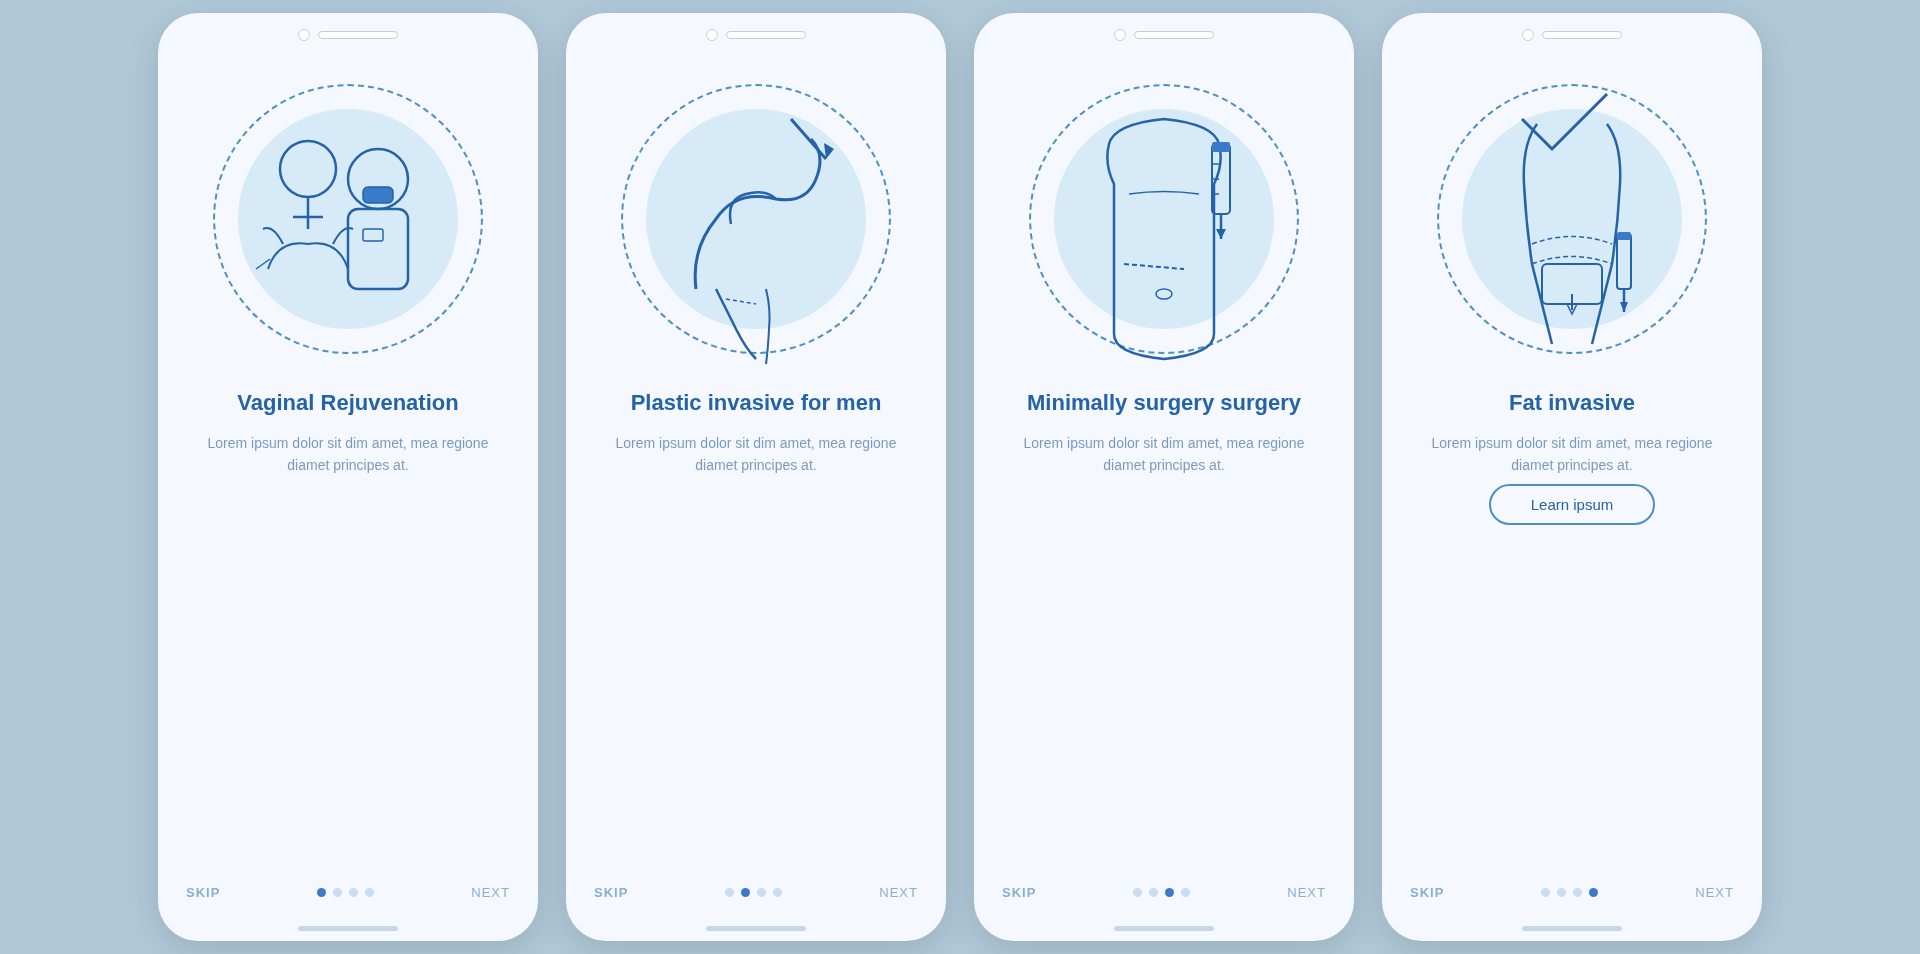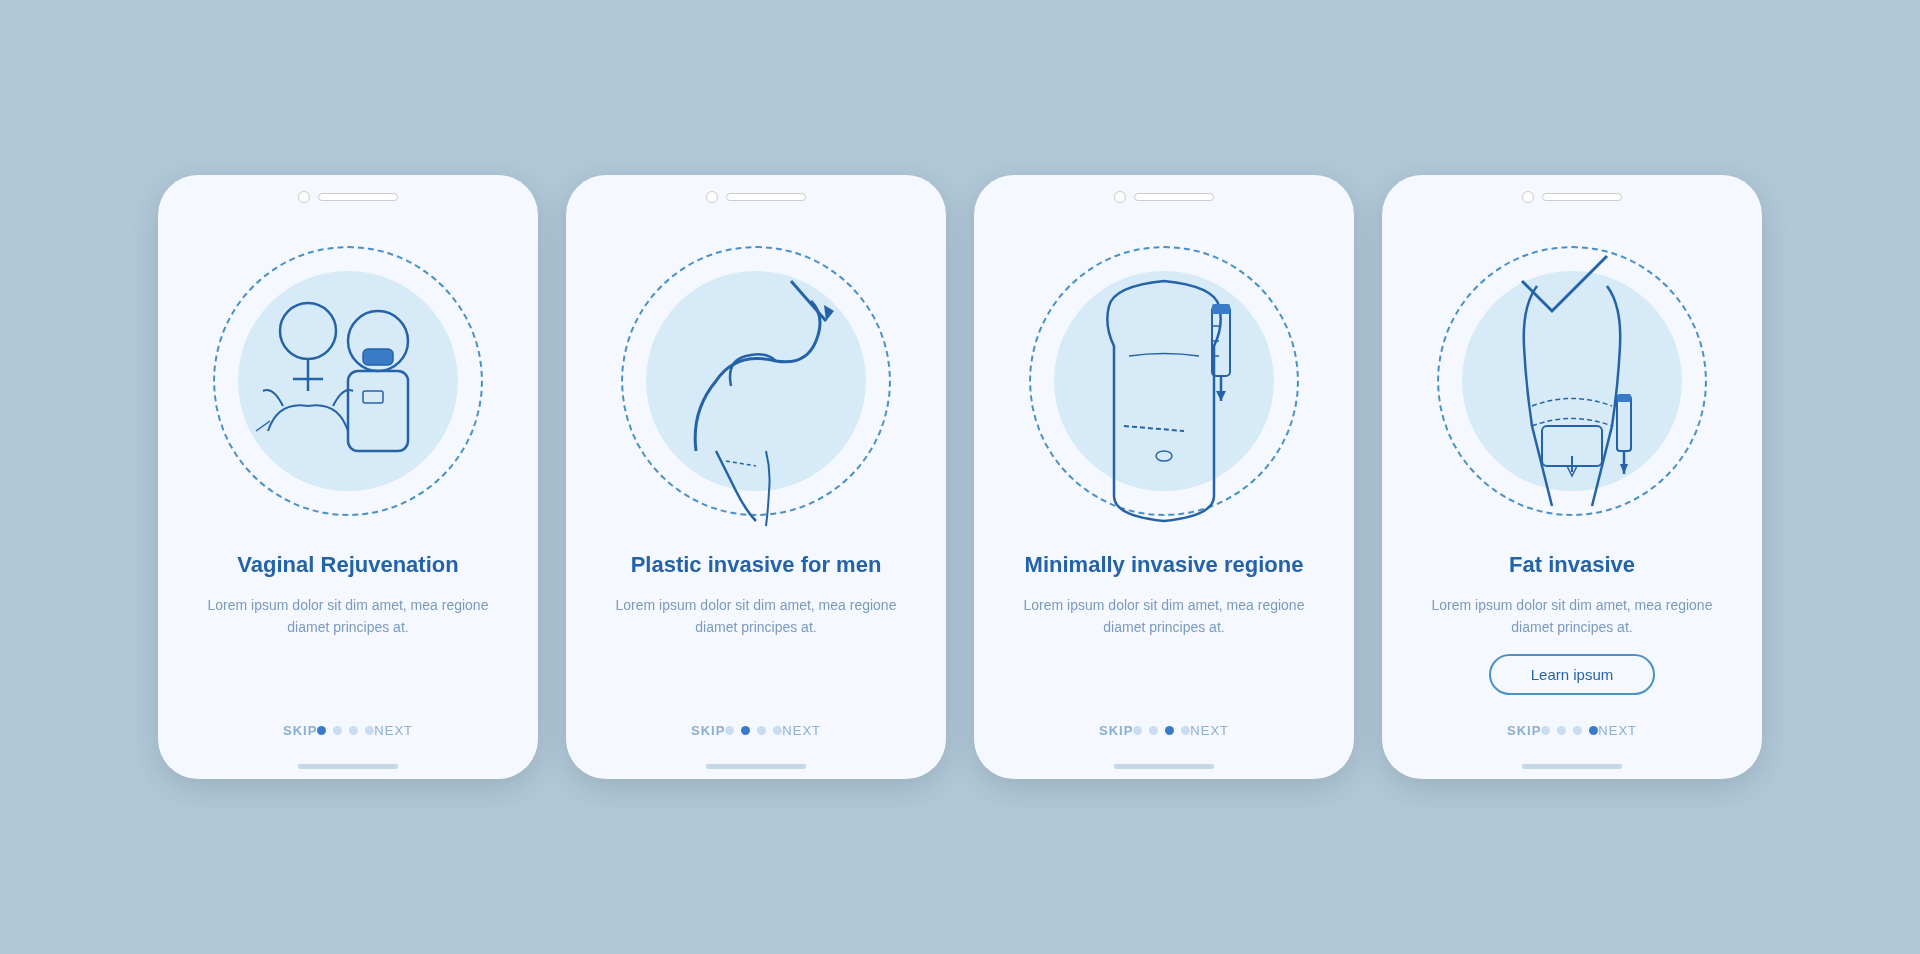--- a/index.html
+++ b/index.html
@@ -15,21 +15,21 @@
     }
 
     .cards-container {
       display: flex;
       gap: 28px;
       padding: 40px;
     }
 
     .phone-card {
       width: 380px;
-      height: 604px;
+      height: 928px;
       background: #f5f8ff;
       border-radius: 40px;
       padding: 0;
       box-shadow: 0 8px 32px rgba(0,0,0,0.13);
       display: flex;
       flex-direction: column;
       overflow: hidden;
       position: relative;
     }
 
@@ -108,41 +108,41 @@
       text-align: center;
       margin-bottom: 14px;
       line-height: 1.3;
     }
 
     .card-description {
       font-size: 14px;
       color: #7a9bbf;
       text-align: center;
       line-height: 1.6;
-      margin-bottom: 16px;
+      margin-bottom: 8px;
     }
 
     .learn-more-btn {
       border: 2px solid #4a90c4;
       border-radius: 30px;
       padding: 10px 40px;
       font-size: 15px;
       color: #2563a8;
       background: transparent;
       cursor: pointer;
       font-weight: 500;
       margin-bottom: 12px;
       display: inline-block;
     }
 
     .card-footer {
-      padding: 12px 42px 20px;
-      display: flex;
-      align-items: center;
-      justify-content: center;
+      padding: 12px 28px 20px;
+      display: flex;
+      align-items: center;
+      justify-content: space-between;
     }
 
     .skip-btn {
       font-size: 13px;
       font-weight: 700;
       color: #8aafd0;
       letter-spacing: 1px;
       cursor: pointer;
       background: none;
       border: none;
@@ -300,21 +300,21 @@
         <line x1="168" y1="115" x2="175" y2="115" stroke="#2563a8" stroke-width="1.5"></line>
         <line x1="168" y1="130" x2="175" y2="130" stroke="#2563a8" stroke-width="1.5"></line>
 
         <line x1="80" y1="200" x2="140" y2="205" stroke="#2563a8" stroke-width="2" stroke-dasharray="5,3"></line>
 
         <ellipse cx="120" cy="230" rx="8" ry="5" fill="none" stroke="#2563a8" stroke-width="1.5"></ellipse>
       </svg>
     </div>
     <div class="card-content">
       <div class="card-title">Minimally
-invasive regione</div>
+surgery surgery</div>
       <div class="card-description">Lorem ipsum dolor sit dim amet, mea regione diamet principes at.</div>
     </div>
     <div class="card-footer">
       <button class="skip-btn">SKIP</button>
       <div class="dots-container">
         <div class="dot"></div>
         <div class="dot"></div>
         <div class="dot active"></div>
         <div class="dot"></div>
       </div>

